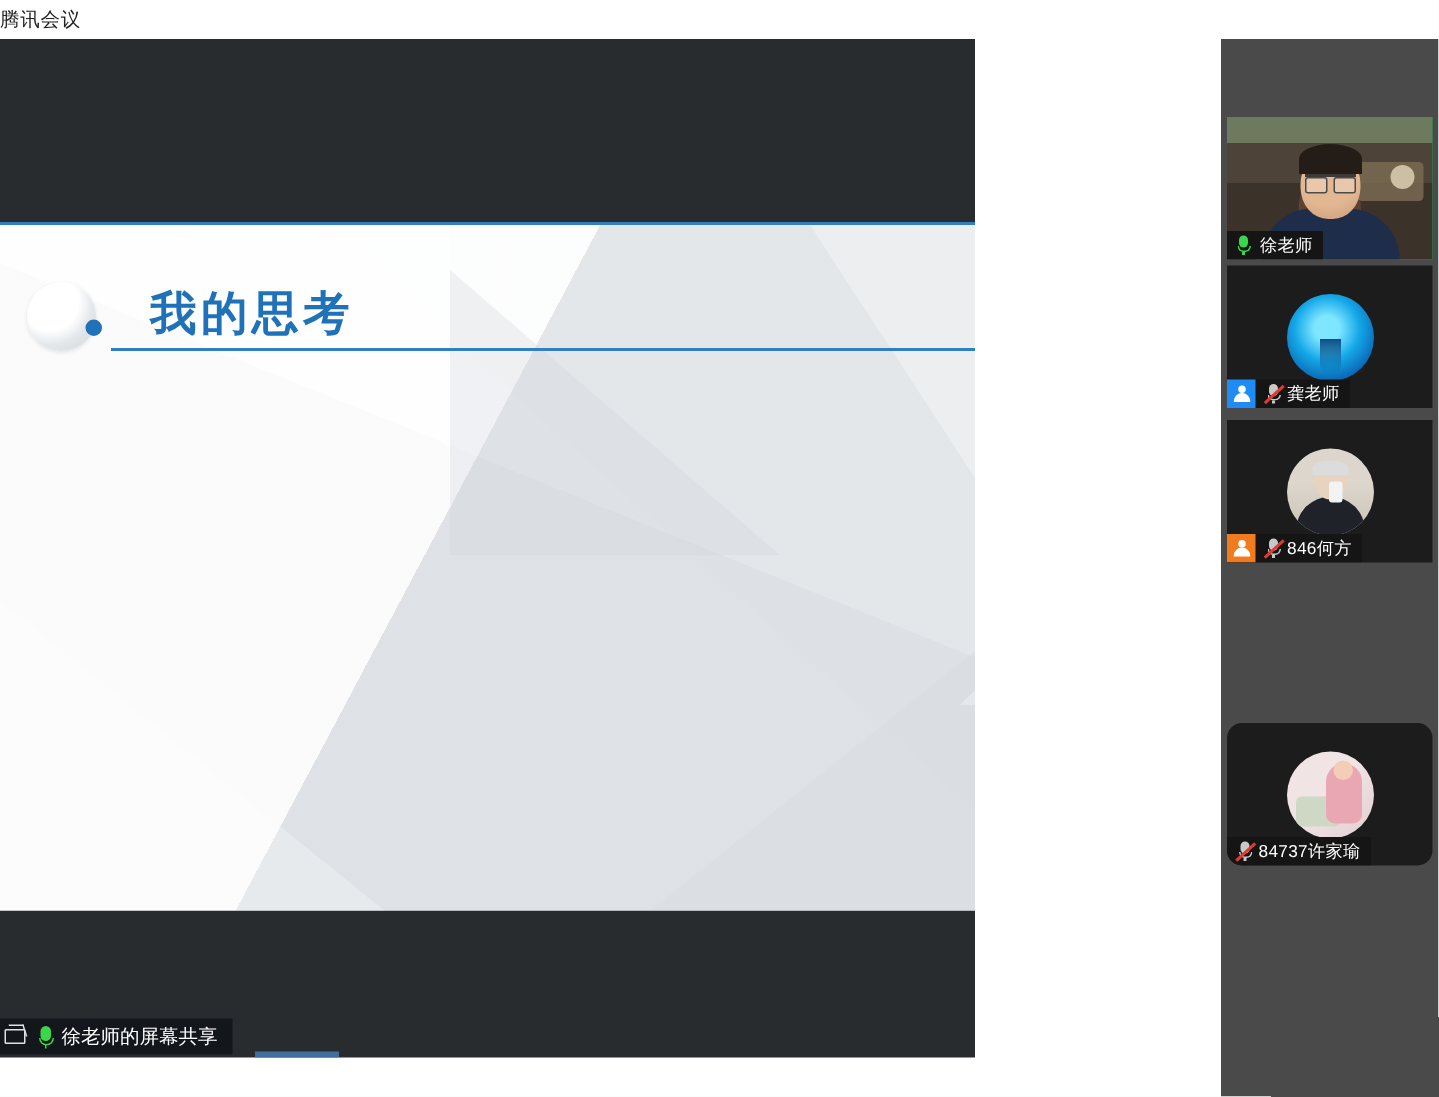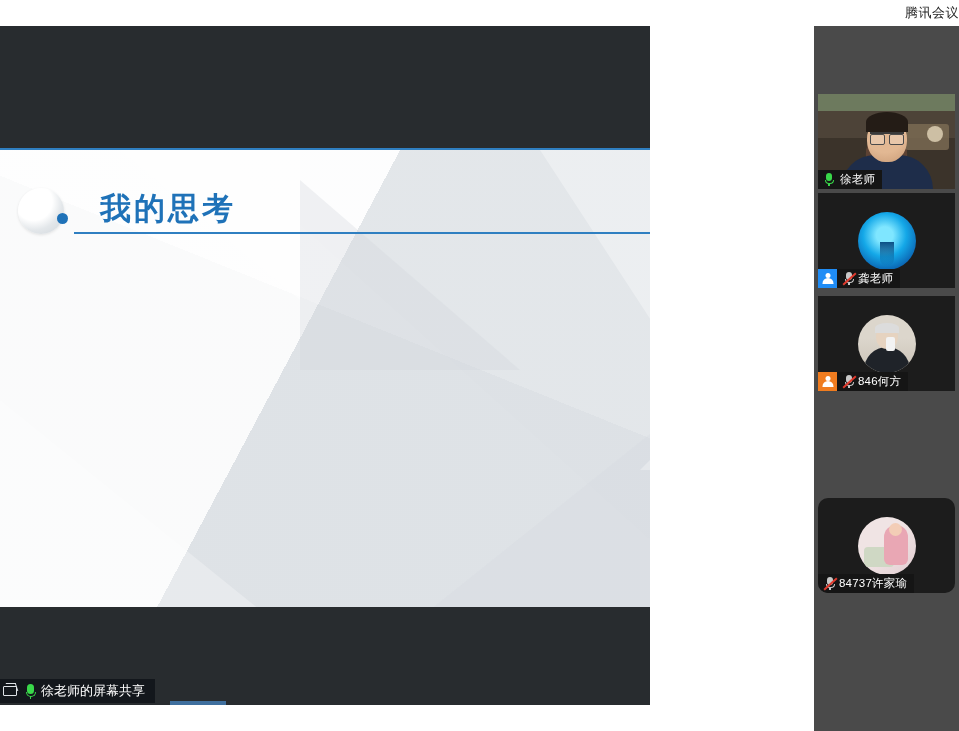--- a/index.html
+++ b/index.html
@@ -8,21 +8,21 @@
     width:959px; height:731px; overflow:hidden;
     background:#ffffff;
     font-family:"Liberation Sans","DejaVu Sans",sans-serif;
   }
   #app{ position:relative; width:959px; height:731px; }
 
   
   .titlebar{
     position:absolute; left:0; top:0; width:959px; height:26px;
     background:#ffffff; color:#222;
-    display:flex; align-items:center; justify-content:flex-end;
+    display:flex; align-items:center; justify-content:flex-start;
     font-size:13px; letter-spacing:.5px;
   }
 
   
   .stage{
     position:absolute; left:0; top:26px; width:650px; height:679px;
     background:#282c2f; overflow:hidden;
   }
   .stage-dark-top{
     position:absolute; left:0; top:0; width:814px; height:122px;
@@ -129,21 +129,21 @@
     background:#39d84a;
   }
 
   
   .filmstrip{
     position:absolute; right:0; top:26px; width:145px; height:705px;
     background:#4a4a4a;
   }
   .tile{
     position:absolute; left:4px; width:137px; height:95px;
-    background:#1c1c1c; overflow:hidden;margin-top:16px;
+    background:#1c1c1c; overflow:hidden;
   }
   .tile.active{ outline:2px solid #22c55e; outline-offset:-2px; }
 
   .tile-video{ position:absolute; inset:0; }
   
   .cam{
     background:
       radial-gradient(ellipse 34px 40px at 50% 64%, #5d4233 0 60%, rgba(93,66,51,0) 62%),
       linear-gradient(#6d7a5e 0 18%, #4d4338 18% 46%, #3b332a 46% 100%);
   }

